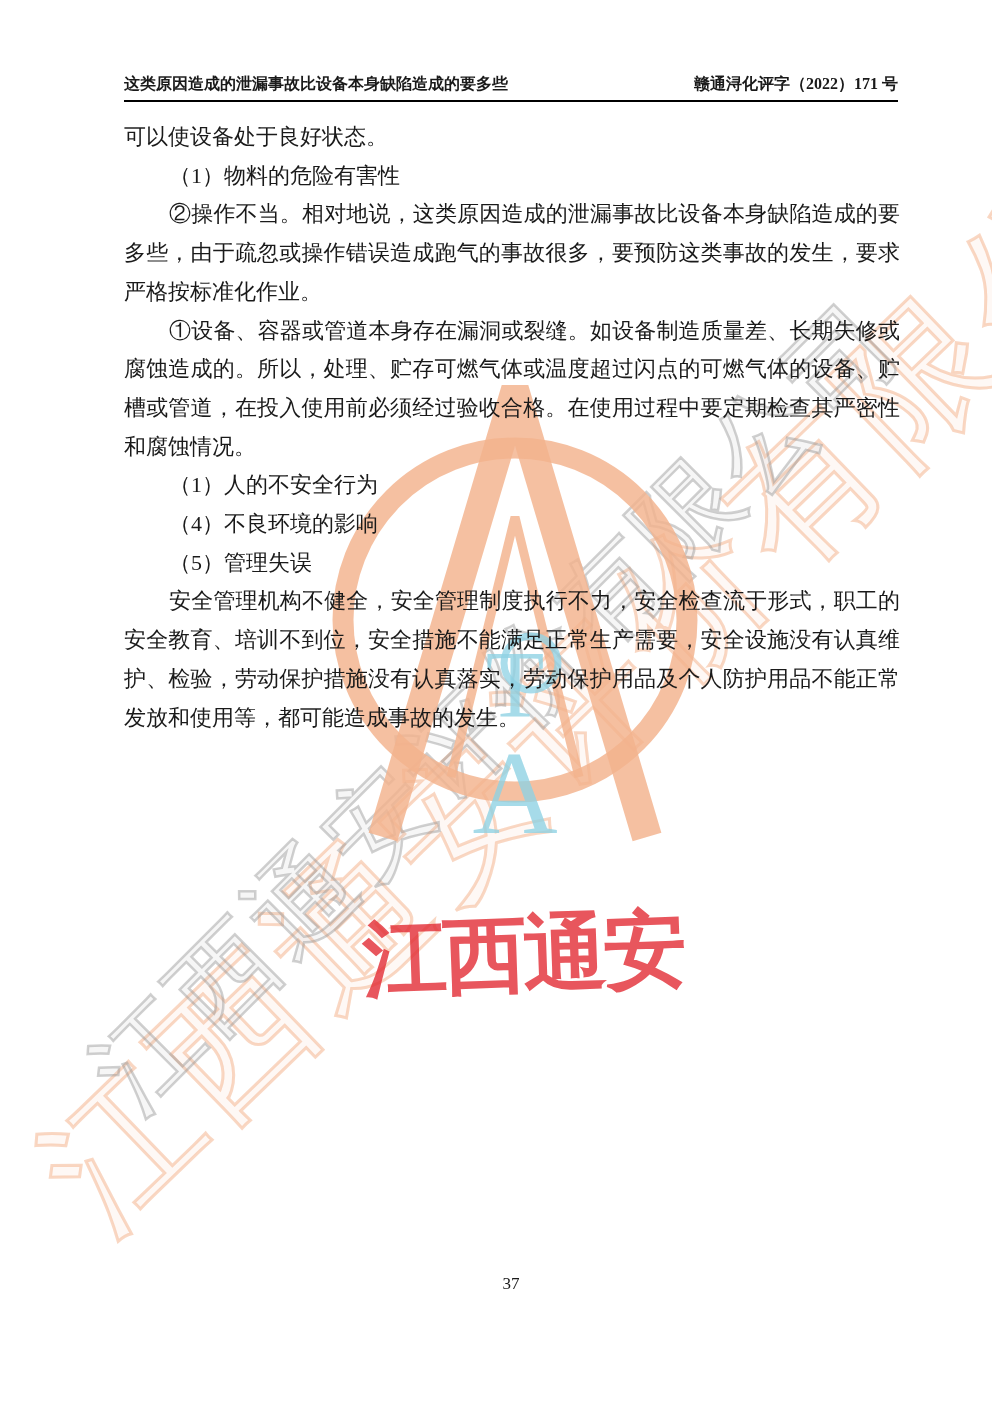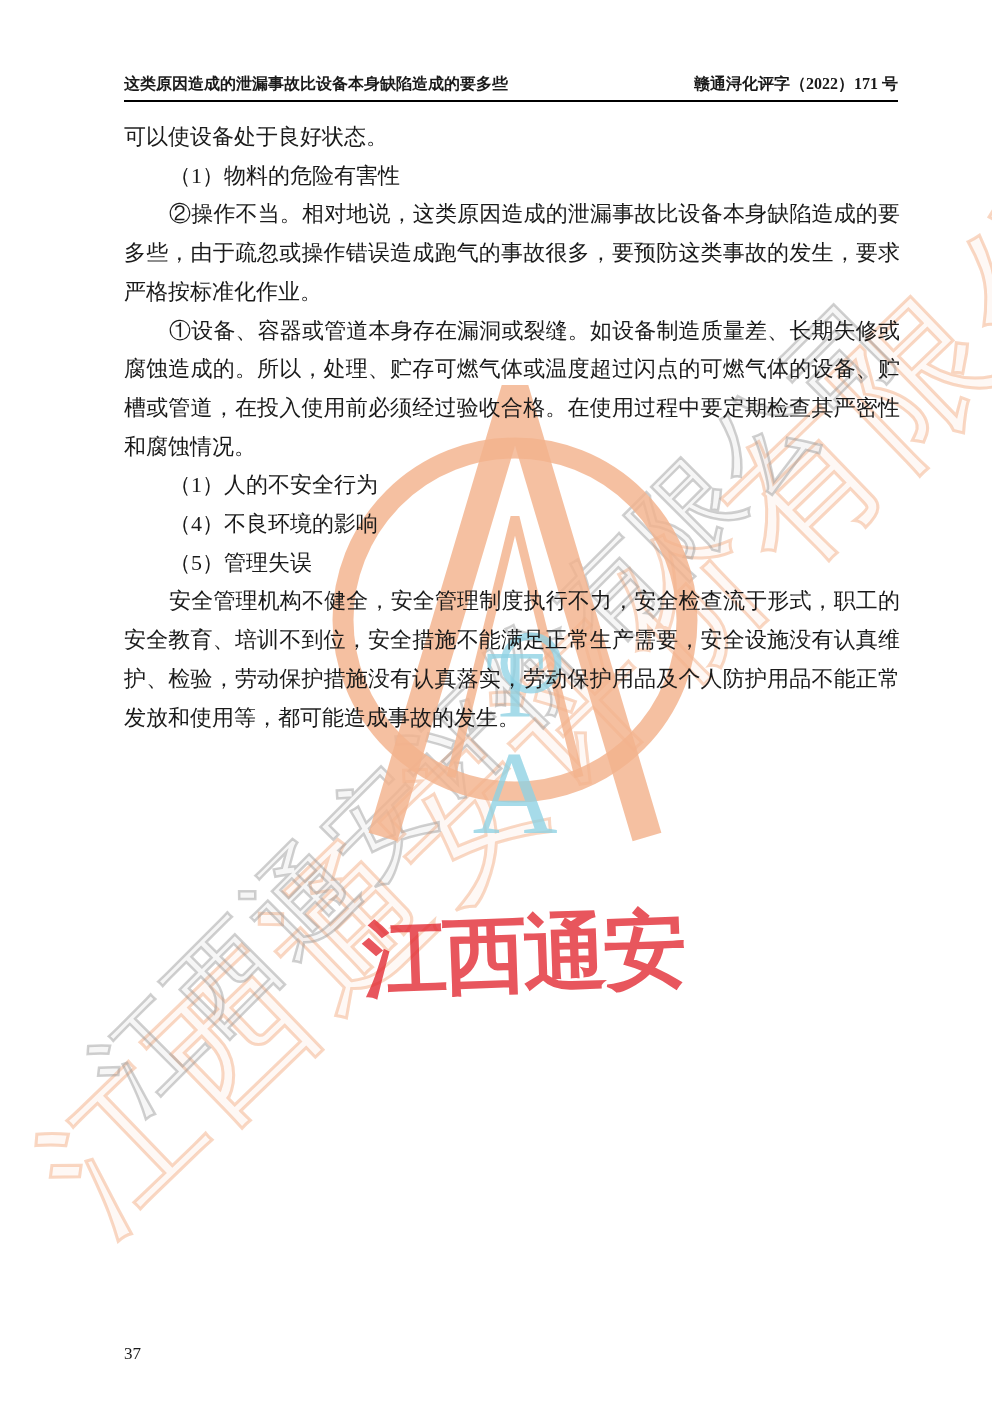--- a/index.html
+++ b/index.html
@@ -59,22 +59,22 @@
     position:absolute;z-index:1;
     left:124px;top:118px;width:776px;
     font-size:22px;line-height:38.7px;
     text-align:justify;
     text-justify:inter-ideograph;
   }
   .body-text p{margin:0;padding:0;}
   .p-indent{text-indent:2.05em;}
   .footer{
     position:absolute;z-index:1;
-    left:124px;top:1344px;width:774px;
-    text-align:left;font-size:17px;
+    left:124px;top:1274px;width:774px;
+    text-align:center;font-size:17px;
   }
 </style>
 </head>
 <body>
 
 <div class="page">
 
   <div class="wm">
     <div class="wm-diag wm-diag-orange">江西通安评价有限公司</div>
     <div class="wm-diag wm-diag-gray">江西通安评价有限公司</div>

